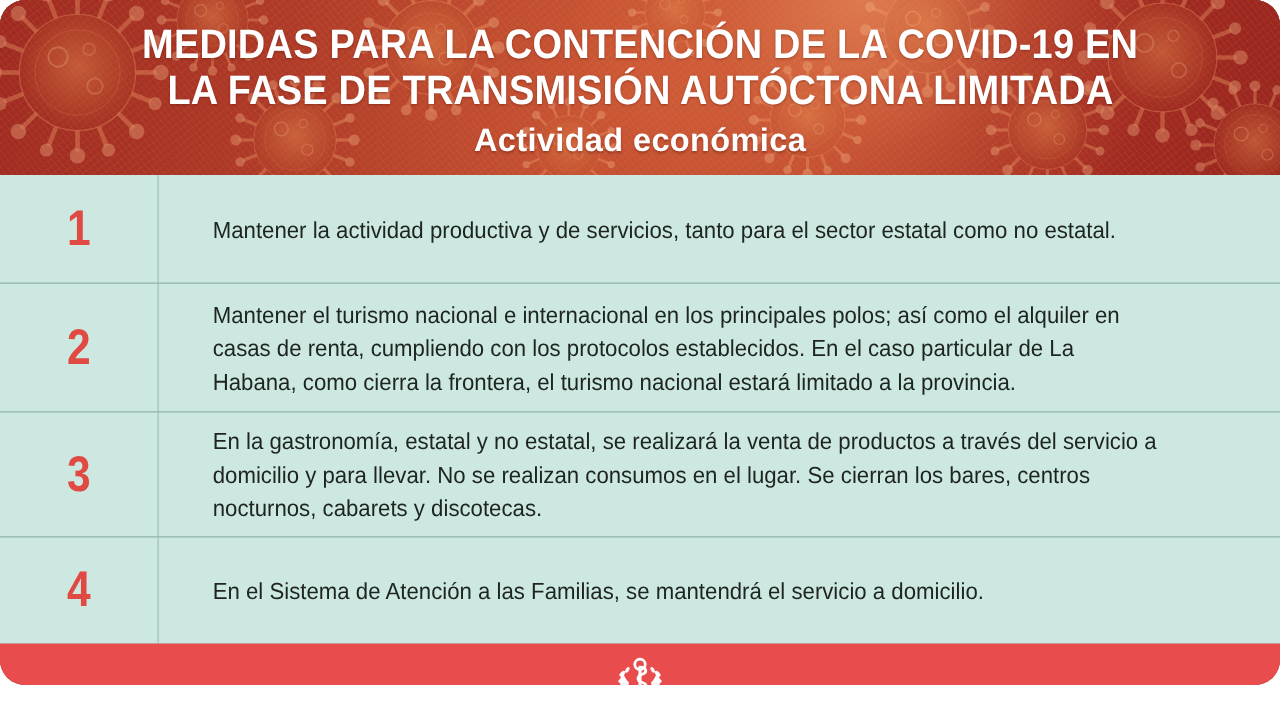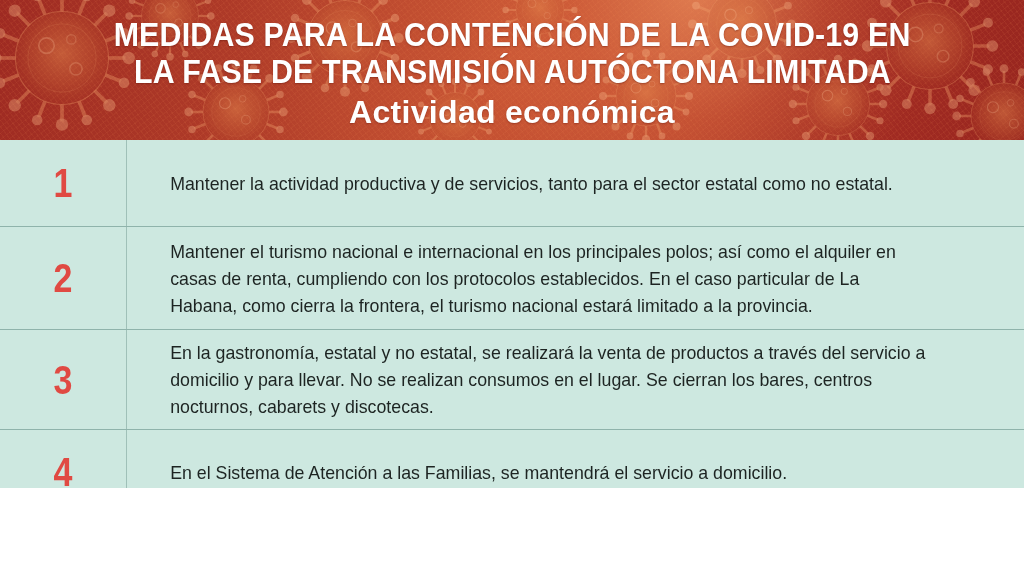--- a/index.html
+++ b/index.html
@@ -6,23 +6,24 @@
     margin: 0;
     padding: 0;
     background: #ffffff;
   }
   body {
     font-family: "Liberation Sans", sans-serif;
   }
   #poster {
     position: relative;
     width: 1024px;
-    height: 488px;
+    height: 548px;
     overflow: hidden;
     background: #7f1d1d;
+    border-radius: 20px;
   }
 
   
   .header {
     position: relative;
     width: 1024px;
     height: 140px;
     overflow: hidden;
     background: #a23026;
   }
@@ -70,21 +71,21 @@
     transform: scaleX(0.92);
     transform-origin: center;
     white-space: nowrap;
     text-shadow: 0 1px 2px rgba(90,20,12,0.45);
   }
   .subtitle {
     margin-top: 8px;
     color: #ffffff;
     font-family: "Liberation Sans", sans-serif;
     font-weight: bold;
-    font-size: 32px;
+    font-size: 26px;
     line-height: 28px;
     letter-spacing: 0.3px;
     white-space: nowrap;
     text-shadow: 0 1px 2px rgba(90,20,12,0.4);
   }
 
   
   .body-area {
     position: relative;
     width: 1024px;

